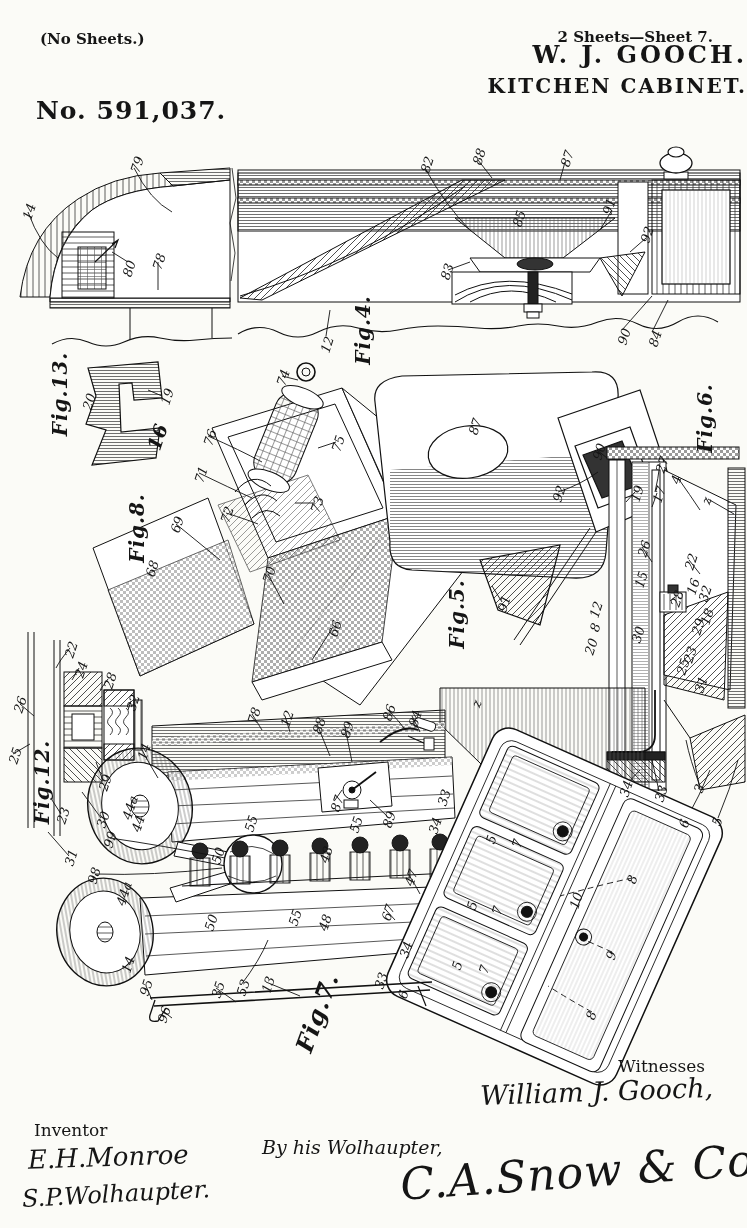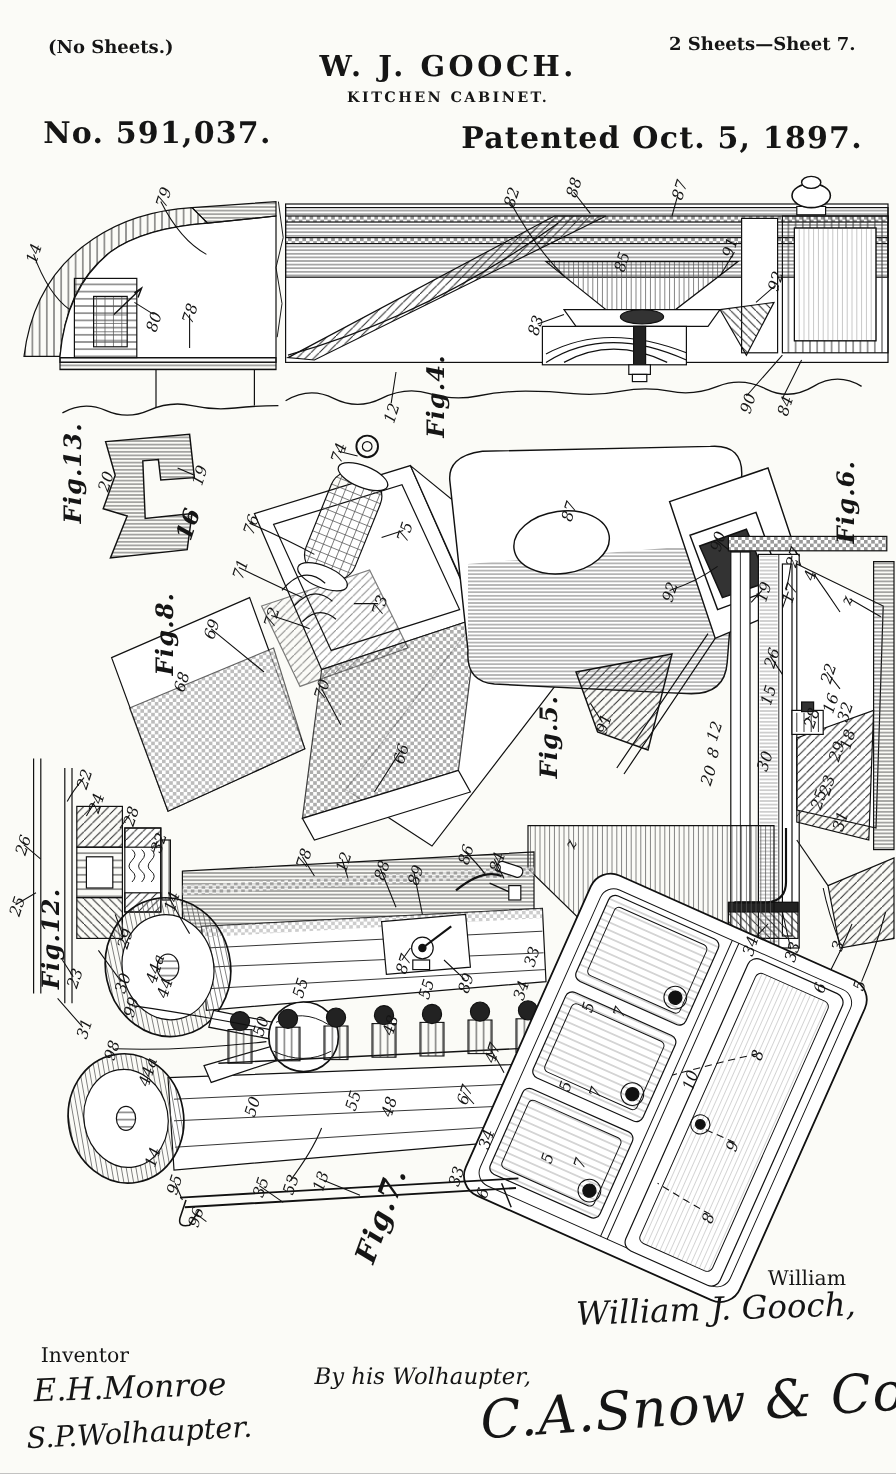--- a/index.html
+++ b/index.html
@@ -1,23 +1,23 @@
 <!DOCTYPE html>
 <html><head>
 <meta charset="utf-8">
 <style>
   html,body{margin:0;padding:0;background:#9a9a9a;}
   .sheet{position:relative;width:747px;height:1228px;margin:0 auto;background:#fbfbf7;
          font-family:"DejaVu Serif",serif;color:#151515;overflow:hidden;}
   .hdr-small{position:absolute;font-weight:bold;font-size:15px;}
   .pos-nomodel{left:40px;top:30px;}
   .pos-sheetinfo{right:34px;top:28px;}
-  .hdr-center{position:absolute;width:100%;text-align:center;font-weight:bold;}
+  .hdr-center{position:absolute;width:100%;text-align:right;font-weight:bold;}
   .pos-name{top:40px;font-size:24px;letter-spacing:3px;}
-  .pos-title{top:74px;font-size:12px;letter-spacing:2px;}
+  .pos-title{top:74px;font-size:20px;letter-spacing:2px;}
   .hdr-big{position:absolute;font-weight:bold;font-size:25px;letter-spacing:1px;}
   .pos-patno{left:36px;top:96px;}
   .pos-patdate{right:28px;top:100px;}
   .lbl{position:absolute;font-style:italic;font-size:13px;white-space:nowrap;
        transform:rotate(-72deg);}
   .lbl-big{font-size:19px;font-weight:bold;}
   .cap{position:absolute;font-style:italic;font-weight:bold;font-size:20px;
        letter-spacing:1px;white-space:nowrap;transform:rotate(-90deg);}
   .cap-7{transform:rotate(-70deg);font-size:24px;}
   .sig{position:absolute;font-style:italic;white-space:nowrap;}
@@ -292,21 +292,20 @@
                M409,875 Q416,886 420,894 M386,910 L395,920" stroke-width="0.9"></path>
       <path d="M632,878 Q600,885 560,896 M592,1012 Q570,1000 548,986 M612,952 L585,940" stroke-width="0.9" stroke-dasharray="6 4"></path>
     </g>
   </svg>
 
   <div class="hdr-small pos-nomodel">(No Sheets.)</div>
   <div class="hdr-small pos-sheetinfo">2 Sheets—Sheet 7.</div>
   <div class="hdr-center pos-name">W. J. GOOCH.</div>
   <div class="hdr-center pos-title">KITCHEN CABINET.</div>
   <div class="hdr-big pos-patno">No. 591,037.</div>
-  <div class="hdr-big pos-patdate">Patented Oct. 5, 1897.</div>
 
   <span class="cap" style="left:328px;top:318px">Fig.4.</span>
   <span class="cap" style="left:18px;top:382px">Fig.13.</span>
   <span class="cap" style="left:102px;top:516px">Fig.8.</span>
   <span class="cap" style="left:422px;top:602px">Fig.5.</span>
   <span class="cap" style="left:670px;top:406px">Fig.6.</span>
   <span class="cap" style="left:0px;top:770px">Fig.12.</span>
   <span class="cap cap-7" style="left:276px;top:998px">Fig.7.</span>
 
   <span class="lbl" style="left:21px;top:204px">14</span>
@@ -420,21 +419,21 @@
   <span class="lbl" style="left:513px;top:836px">7</span>
   <span class="lbl" style="left:468px;top:898px">5</span>
   <span class="lbl" style="left:493px;top:903px">7</span>
   <span class="lbl" style="left:453px;top:958px">5</span>
   <span class="lbl" style="left:480px;top:962px">7</span>
   <span class="lbl" style="left:568px;top:893px">10</span>
   <span class="lbl" style="left:628px;top:872px">8</span>
   <span class="lbl" style="left:607px;top:948px">9</span>
   <span class="lbl" style="left:587px;top:1008px">8</span>
 
-  <div class="sig pos-invlbl">William</div>
+  <div class="sig pos-invlbl">Witnesses</div>
   <div class="sig pos-invsig">William J. Gooch,</div>
   <div class="sig pos-witlbl">Inventor</div>
   <div class="sig pos-wit1">E.H.Monroe</div>
   <div class="sig pos-wit2">S.P.Wolhaupter.</div>
   <div class="sig pos-atty">By his Wolhaupter,</div>
   <div class="sig pos-attysig">C.A.Snow &amp; Co.</div>
 
 </div>
 
 </body></html>

